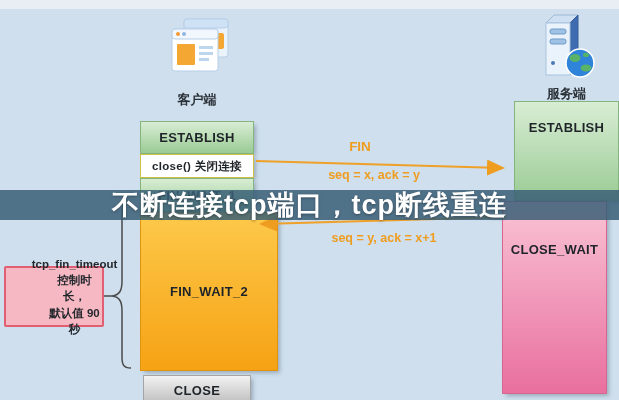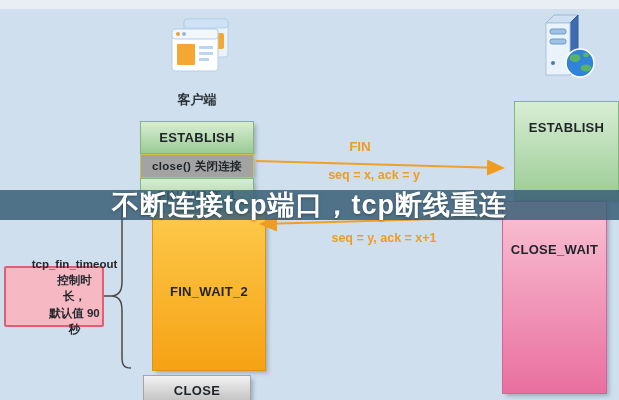--- a/index.html
+++ b/index.html
@@ -11,21 +11,21 @@
   }
 
   
   .state-box {
     position:absolute; display:flex; align-items:center; justify-content:center;
     font-weight:bold; color:#1f2429; text-align:center;
     box-shadow:3px 3px 4px -1px rgba(60,80,100,0.35);
     z-index:2; font-size:13px; letter-spacing:0.3px;
   }
   .green  { background:linear-gradient(#d8edd4,#9acb94); border:1px solid #84b57e; }
-  .yellow { background:#a3a3a3; border:1px solid #cfc04a; font-weight:600; font-size:11.5px; }
+  .yellow { background:#ffffff; border:1px solid #cfc04a; font-weight:600; font-size:11.5px; }
   .orange { background:linear-gradient(#fdc94a,#f6a214); border:1px solid #e0930e; }
   .gray   { background:linear-gradient(#f2f2f2,#bdbdbd); border:1px solid #a5a5a5; }
   .pink   { background:linear-gradient(#f9c3d4,#e96f9f); border:1px solid #d66690; }
 
   .endpoint-label {
     position:absolute; text-align:center; font-weight:bold;
     font-size:13px; color:#2b3138; z-index:1;
   }
 
   
@@ -79,25 +79,26 @@
     <polygon points="34,10 42,2 42,54 34,62" fill="#3f6cb0" stroke="#355d99"></polygon>
     <rect x="10" y="10" width="24" height="52" fill="#eaf2fb" stroke="#a9c4e0"></rect>
     <rect x="14" y="16" width="16" height="5" rx="2" fill="#9fc1e4" stroke="#6f9cc9"></rect>
     <rect x="14" y="26" width="16" height="5" rx="2" fill="#9fc1e4" stroke="#6f9cc9"></rect>
     <circle cx="17" cy="50" r="2" fill="#4a79b8"></circle>
     <circle cx="44" cy="50" r="14" fill="#2f83d8" stroke="#ffffff" stroke-width="1.5"></circle>
     <ellipse cx="39" cy="45" rx="5.5" ry="4" fill="#58b368"></ellipse>
     <ellipse cx="50" cy="55" rx="5.5" ry="3.5" fill="#58b368"></ellipse>
     <ellipse cx="50" cy="42" rx="3" ry="2.2" fill="#58b368"></ellipse>
   </svg>
+  <div class="endpoint-label" style="left:514px; top:76px; width:105px;">服务端</div>
 
   <div class="state-box green" style="left:140px; top:112px; width:114px; height:33px;">ESTABLISH</div>
   <div class="state-box yellow" style="left:140px; top:145px; width:114px; height:24px;">close() 关闭连接</div>
   <div class="state-box green" style="left:140px; top:169px; width:114px; height:34px;">FIN_WAIT_1</div>
-  <div class="state-box orange" style="left:152px; top:203px; width:114px; height:159px;">FIN_WAIT_2</div>
+  <div class="state-box orange" style="left:140px; top:203px; width:138px; height:159px;">FIN_WAIT_2</div>
   <div class="state-box gray" style="left:143px; top:366px; width:108px; height:30px;">CLOSE</div>
 
   <div class="state-box green" style="left:514px; top:92px; width:105px; height:100px; align-items:flex-start; padding-top:18px;">ESTABLISH</div>
   <div class="state-box pink" style="left:502px; top:192px; width:105px; height:193px; align-items:flex-start; padding-top:40px;">CLOSE_WAIT</div>
 
   <svg class="layer" width="619" height="400" viewBox="0 0 619 400">
     <defs>
       <marker id="arrowhead" markerWidth="9" markerHeight="8" refX="7.5" refY="4" orient="auto">
         <path d="M0,0 L9,4 L0,8 Z" fill="#ef9d20"></path>
       </marker>

